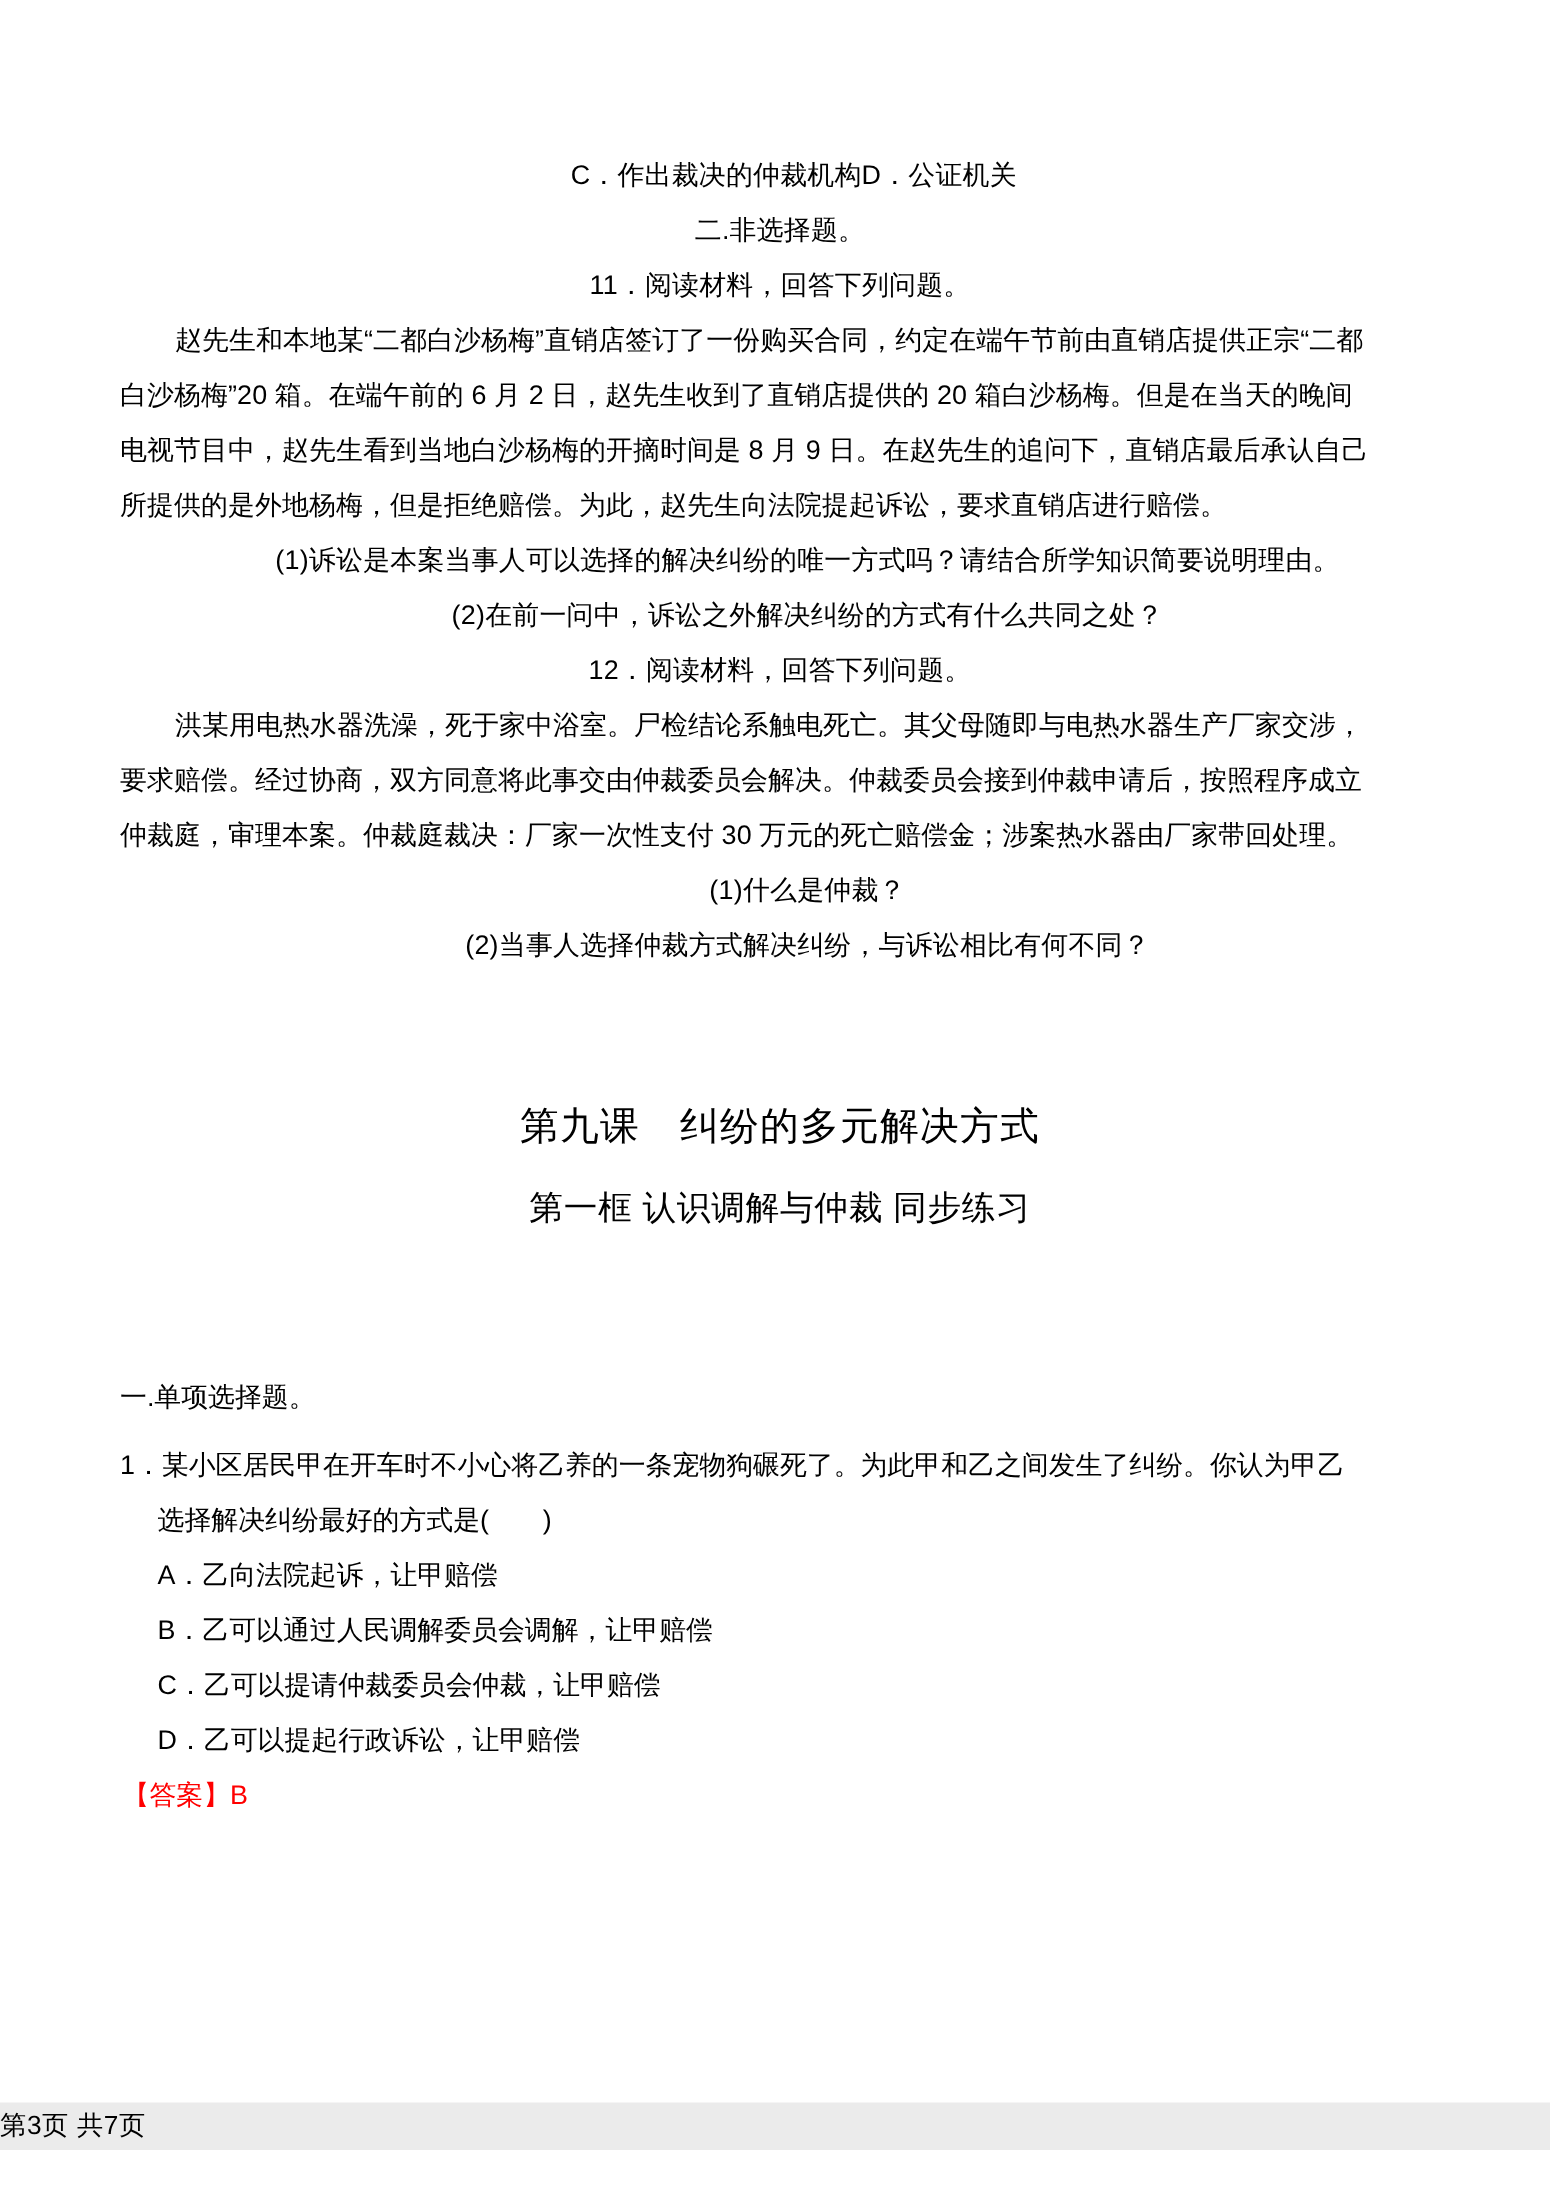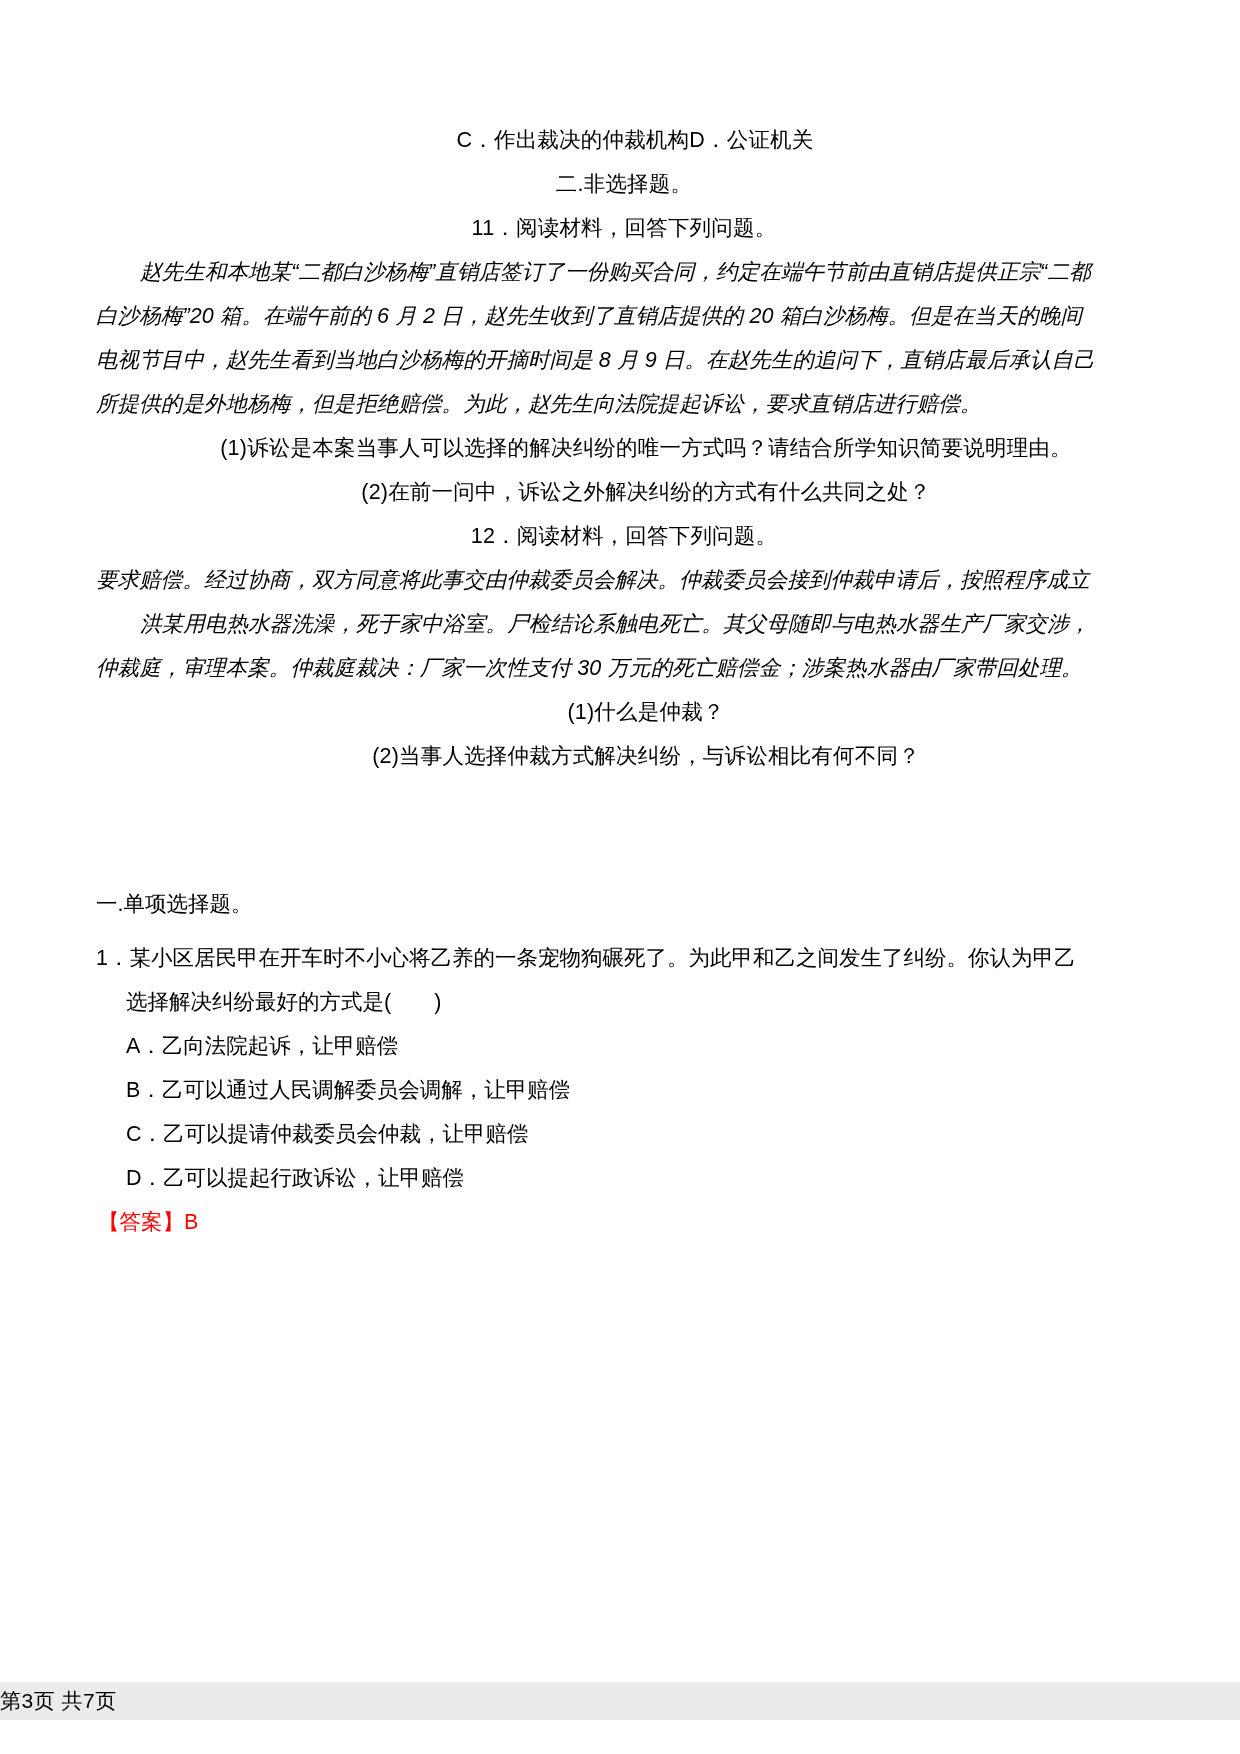--- a/index.html
+++ b/index.html
@@ -41,21 +41,20 @@
     text-align: center;
   }
 
   .p-body {
     font-size: 21.5px;
     line-height: 44px;
     letter-spacing: 0.1px;
     text-align: justify;
     text-align-last: left;
     white-space: nowrap;
-    font-style: italic;
   }
 
   .indent-2 { padding-left: 44px; }
   .indent-1 { padding-left: 22px; }
   .indent-opt { padding-left: 30px; }
 
   .gap-sm { height: 10px; }
 
   
   .title-block {
@@ -137,27 +136,31 @@
     <div class="p-body indent-2">赵先生和本地某“二都白沙杨梅”直销店签订了一份购买合同，约定在端午节前由直销店提供正宗“二都</div>
     <div class="p-body">白沙杨梅”20 箱。在端午前的 6 月 2 日，赵先生收到了直销店提供的 20 箱白沙杨梅。但是在当天的晚间</div>
     <div class="p-body">电视节目中，赵先生看到当地白沙杨梅的开摘时间是 8 月 9 日。在赵先生的追问下，直销店最后承认自己</div>
     <div class="p-body">所提供的是外地杨梅，但是拒绝赔偿。为此，赵先生向法院提起诉讼，要求直销店进行赔偿。</div>
 
     <div class="line indent-2">(1)诉讼是本案当事人可以选择的解决纠纷的唯一方式吗？请结合所学知识简要说明理由。</div>
     <div class="line indent-2">(2)在前一问中，诉讼之外解决纠纷的方式有什么共同之处？</div>
 
     <div class="line">12．阅读材料，回答下列问题。</div>
 
+    <div class="p-body indent-2">洪某用电热水器洗澡，死于家中浴室。尸检结论系触电死亡。其父母随即与电热水器生产厂家交涉，</div>
     <div class="p-body">要求赔偿。经过协商，双方同意将此事交由仲裁委员会解决。仲裁委员会接到仲裁申请后，按照程序成立</div>
-    <div class="p-body indent-2">洪某用电热水器洗澡，死于家中浴室。尸检结论系触电死亡。其父母随即与电热水器生产厂家交涉，</div>
     <div class="p-body">仲裁庭，审理本案。仲裁庭裁决：厂家一次性支付 30 万元的死亡赔偿金；涉案热水器由厂家带回处理。</div>
 
     <div class="line indent-2">(1)什么是仲裁？</div>
     <div class="line indent-2">(2)当事人选择仲裁方式解决纠纷，与诉讼相比有何不同？</div>
 
+    <div class="title-block">
+      <div class="title-main">第九课　纠纷的多元解决方式</div>
+      <div class="title-sub">第一框 认识调解与仲裁 同步练习</div>
+    </div>
 
     <div class="section-two">
 
       <div class="q-line">一.单项选择题。</div>
 
       <div class="gap-sm"></div>
 
       <div class="q-line">1．某小区居民甲在开车时不小心将乙养的一条宠物狗碾死了。为此甲和乙之间发生了纠纷。你认为甲乙</div>
       <div class="q-line indent-opt">选择解决纠纷最好的方式是(　　)</div>
 

